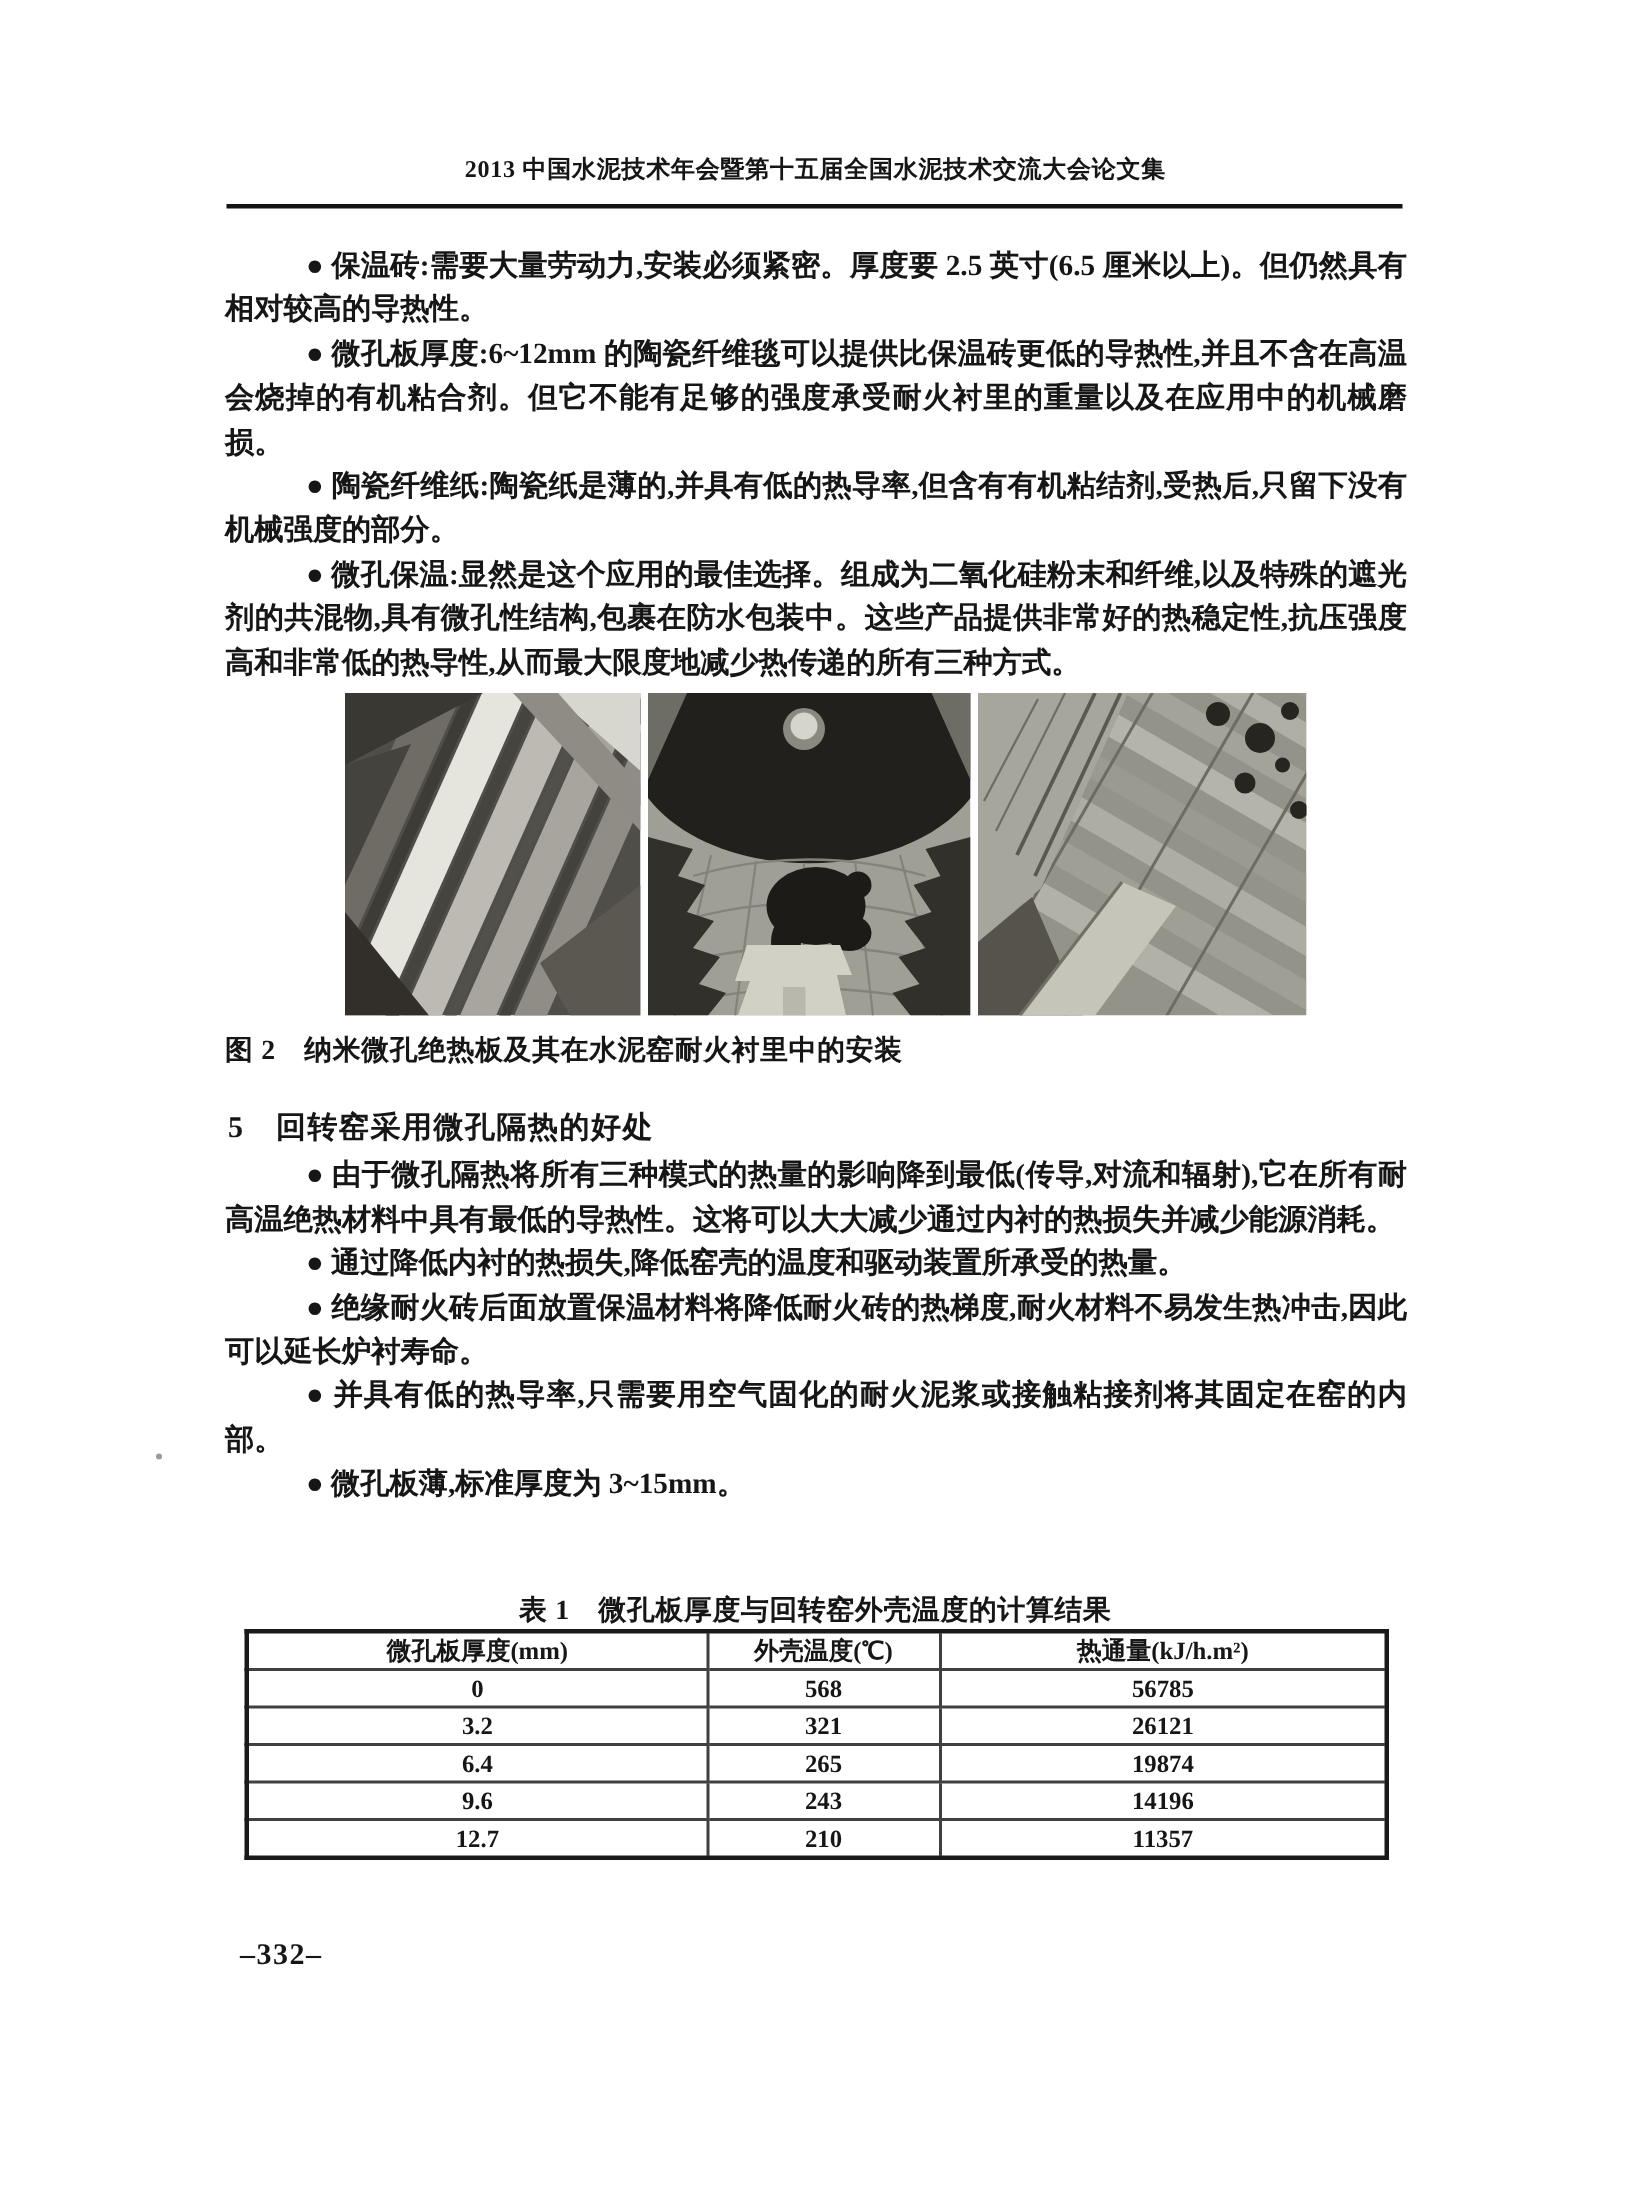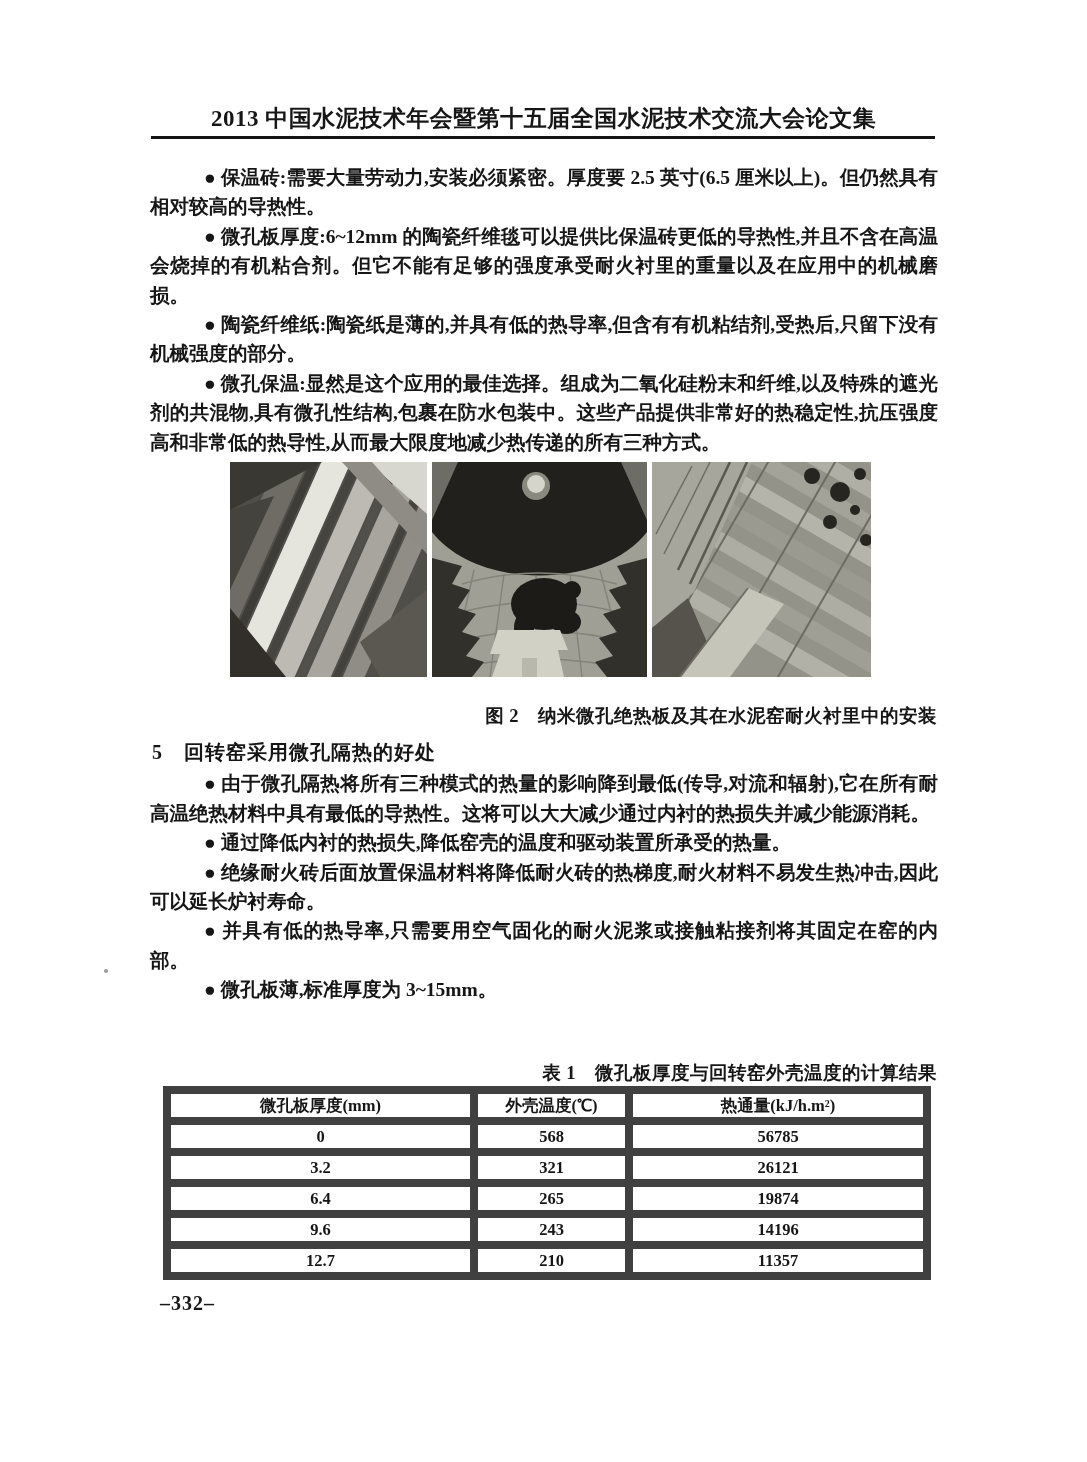--- a/index.html
+++ b/index.html
@@ -3,21 +3,21 @@
 <meta charset="utf-8">
 <style>
   html,body { margin:0; padding:0; background:#ffffff; }
   .page {
     position:relative; width:1087px; height:1462px; margin:0 auto;
     background:#ffffff; color:#161616; overflow:hidden;
     font-family:"Liberation Serif", serif;
   }
   .header-title {
     position:absolute; top:103px; left:150px; width:787px;
-    text-align:center; font-size:23px; font-weight:700; letter-spacing:0.5px;
+    text-align:center; font-size:16px; font-weight:700; letter-spacing:0.5px;
     white-space:nowrap;
   }
   .header-rule {
     position:absolute; top:136px; left:151px; width:784px; height:3px;
     background:#141414;
   }
   .text-block {
     position:absolute; left:150px; width:788px;
     font-size:19.5px; line-height:29.4px; font-weight:600;
     text-align:justify;
@@ -28,34 +28,34 @@
     text-indent:0 !important; letter-spacing:1px;
   }
   #intro { top:163px; }
   #sect5 { top:736px; }
   .figure-strip {
     position:absolute; top:462px; left:230px; width:643px; height:215px;
     display:flex; gap:5px; background:#ffffff;
   }
   .photo { display:block; height:215px; }
   .figure-caption {
-    position:absolute; top:703px; left:150px; width:787px;
-    text-align:right; font-size:18.5px; font-weight:700; letter-spacing:0.5px;
+    position:absolute; top:687px; left:150px; width:787px;
+    text-align:left; font-size:18.5px; font-weight:700; letter-spacing:0.5px;
   }
   .table-caption {
     position:absolute; top:1060px; left:150px; width:787px;
-    text-align:right; font-size:18.5px; font-weight:700; letter-spacing:0.5px;
+    text-align:center; font-size:18.5px; font-weight:700; letter-spacing:0.5px;
   }
   table.data-table {
     position:absolute; top:1086px; left:163px; width:760px;
     border-collapse:collapse; table-layout:fixed;
     border:3px solid #1a1a1a;
   }
   .data-table th, .data-table td {
-    border:8px solid #404040; height:23px; padding:0;
+    border:2px solid #404040; height:23px; padding:0;
     text-align:center; vertical-align:middle;
     font-size:16.5px; font-weight:600; font-family:"Liberation Serif", serif;
   }
   .page-number {
     position:absolute; top:1292px; left:160px;
     font-size:20px; font-weight:600; letter-spacing:1px;
   }
   .speck {
     position:absolute; top:969px; left:104px; width:4px; height:4px;
     background:#9a9a9a; border-radius:50%;

